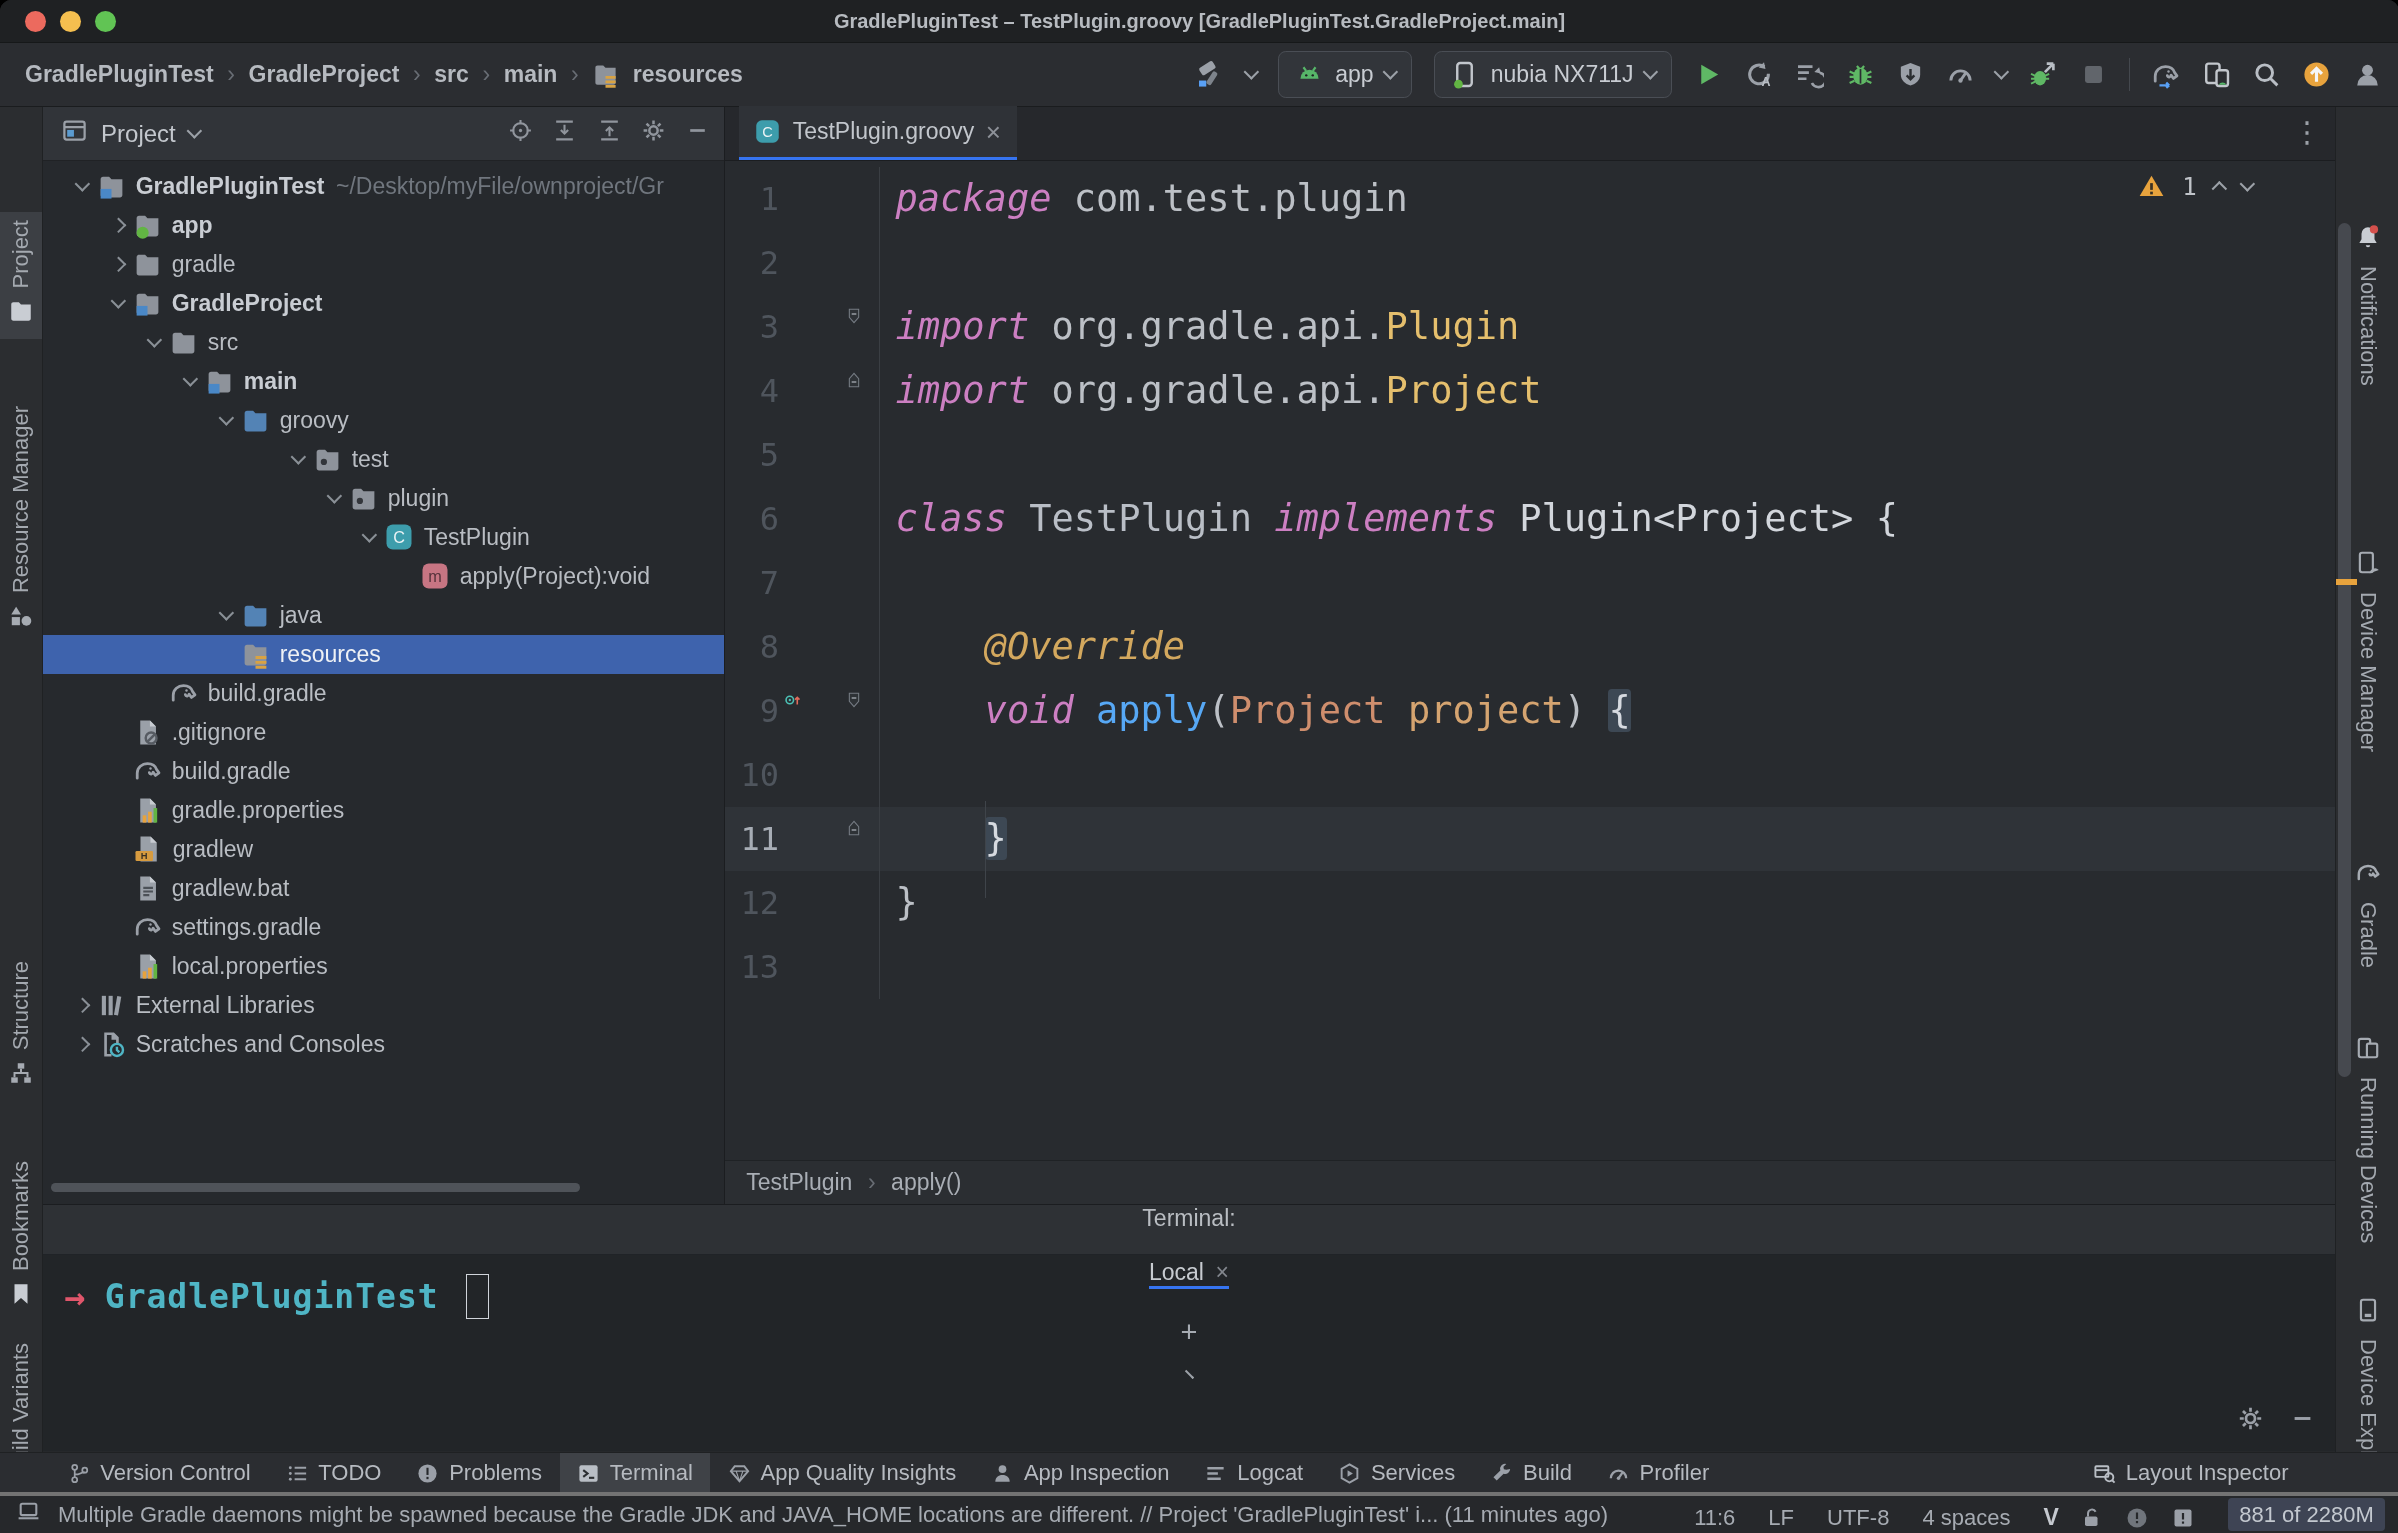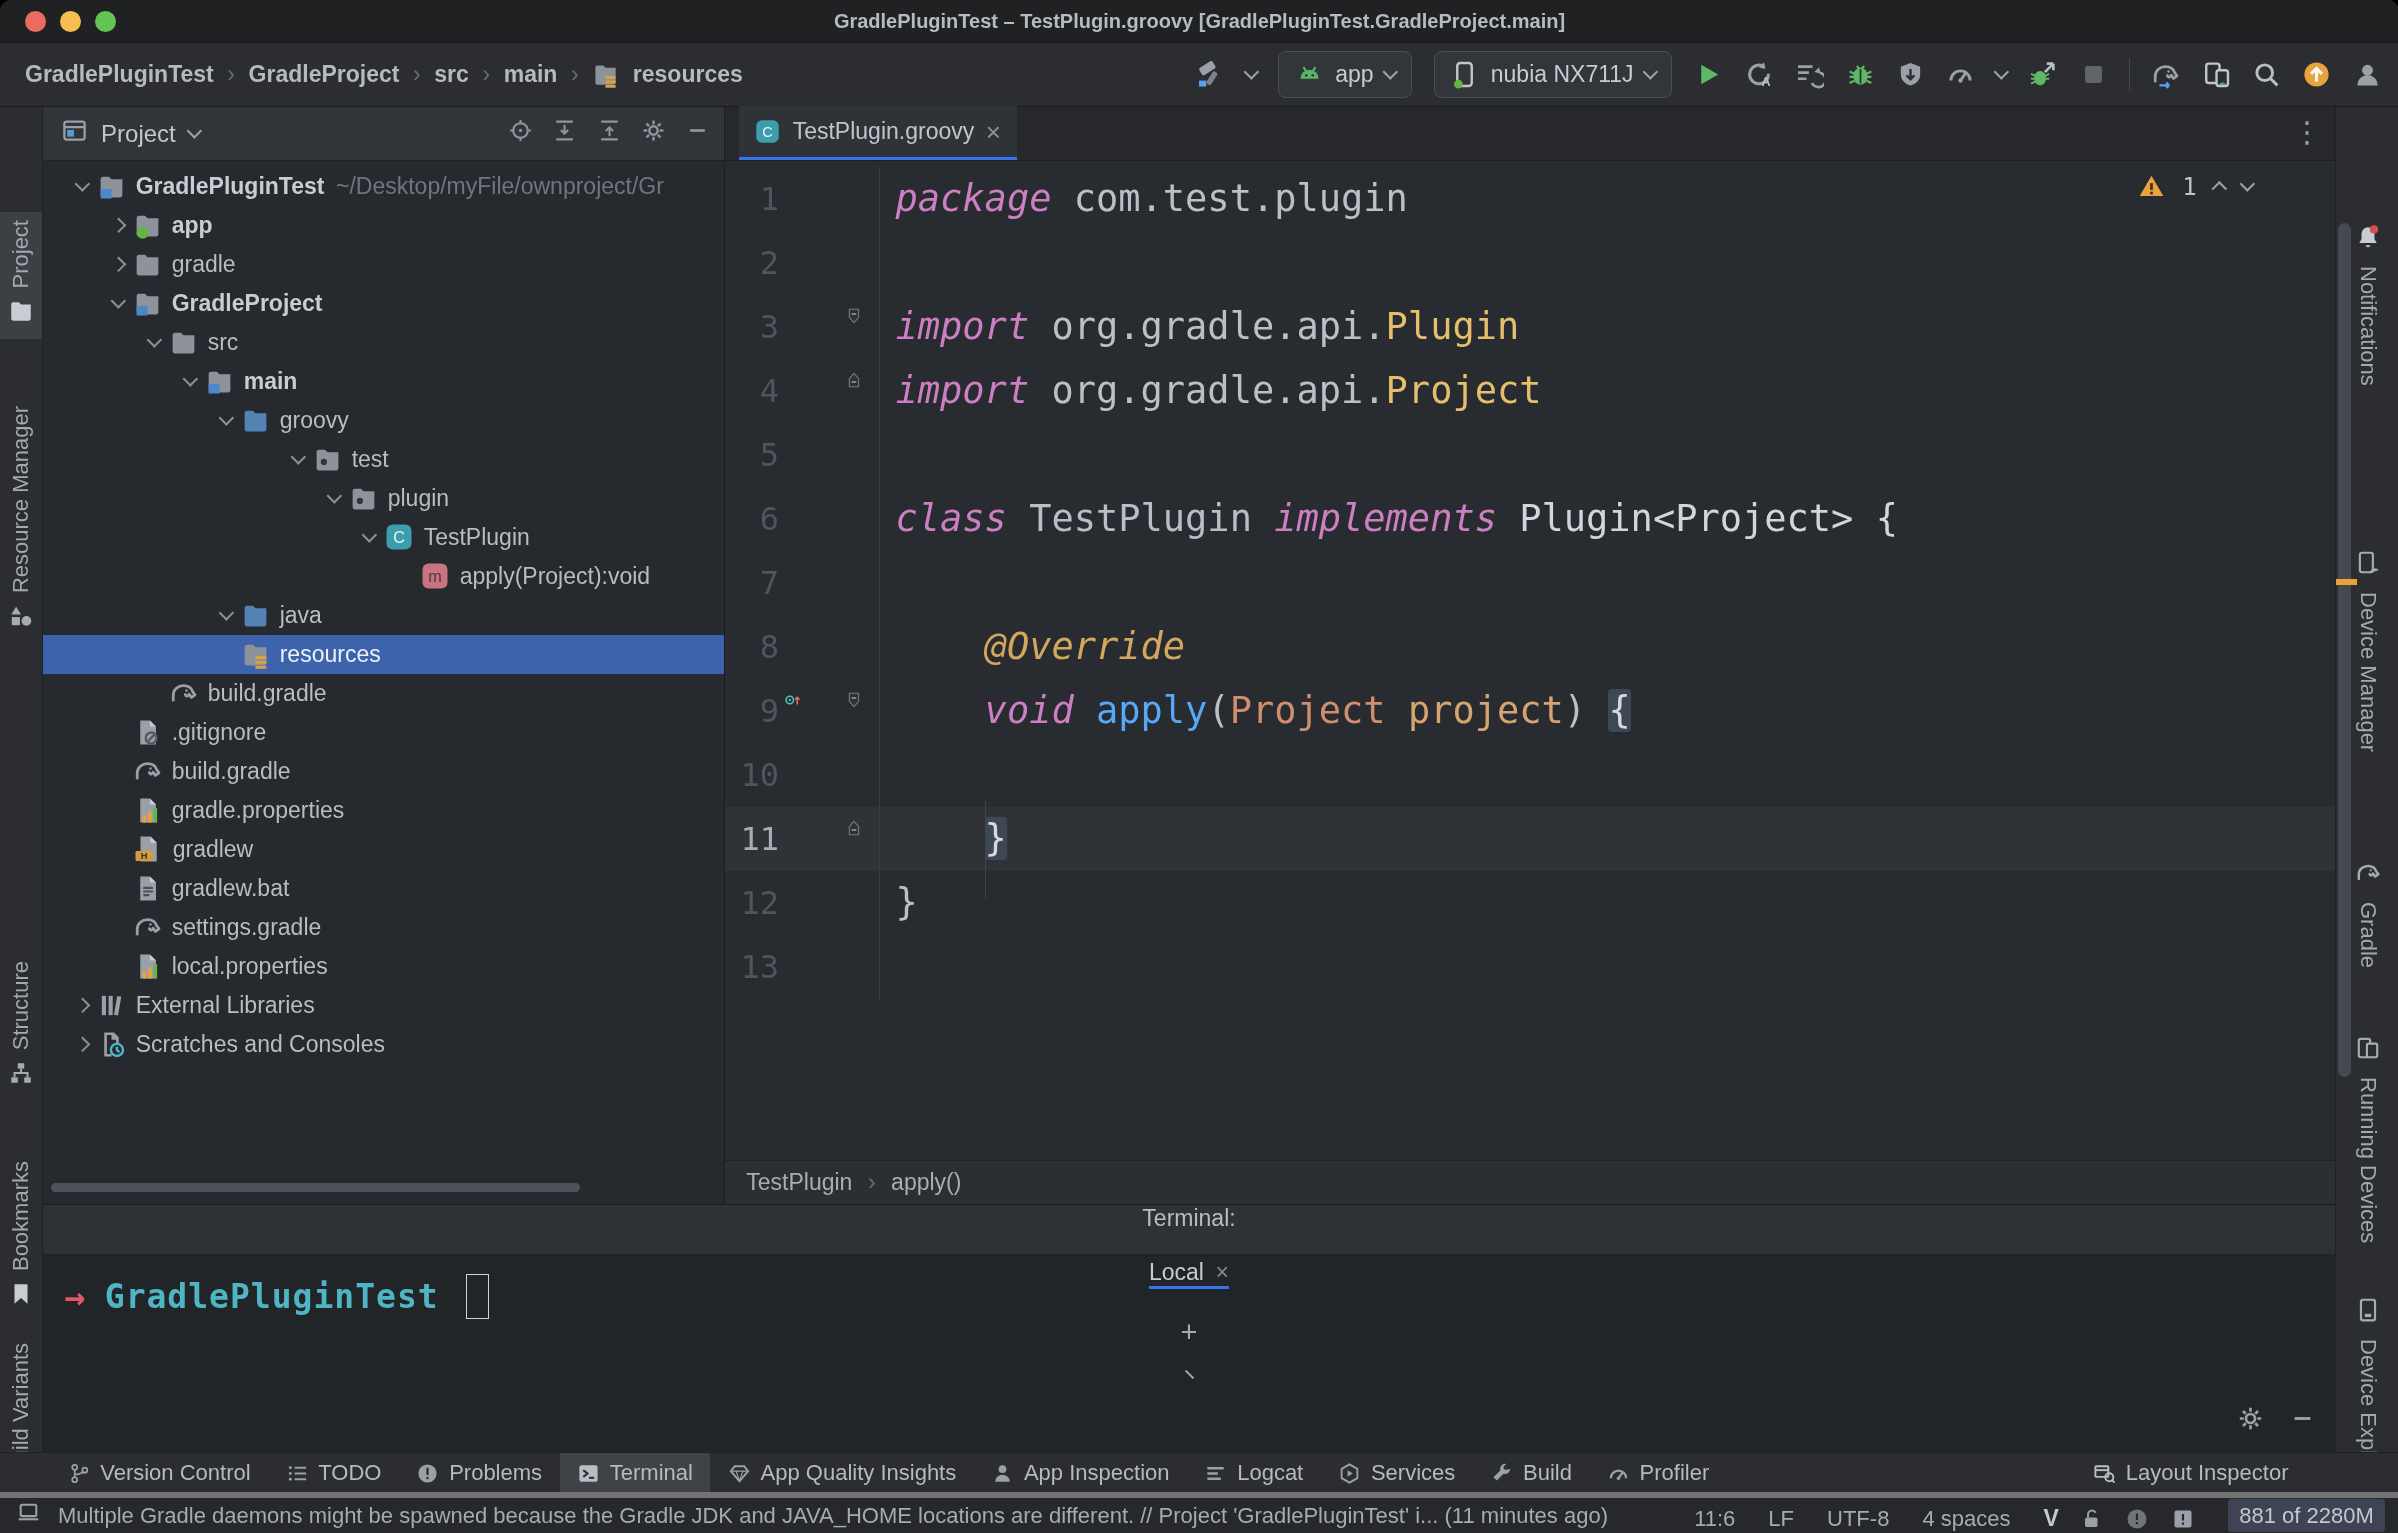--- a/index.html
+++ b/index.html
@@ -114,21 +114,21 @@
 
   
   .bottombar{position:absolute;left:0;top:1452px;width:100%;height:41px;background:#2b2d31;border-top:1px solid #1f2123;
              display:flex;align-items:center;font-size:22px;color:#b6bac0;}
   .bb-left{display:flex;align-items:center;height:100%;padding-left:50px;}
   .bb-item{display:flex;align-items:center;gap:9.7px;height:100%;padding:0 17.5px;white-space:nowrap;}
   .bb-item.active{background:#3f4247;}
   .bb-item .ticon{font-size:23px;display:inline-flex;}
   .bb-right{margin-left:auto;display:flex;align-items:center;height:100%;padding-right:93px;}
 
-  .statusbar{position:absolute;left:0;top:1492px;width:100%;height:41px;background:#26282b;border-top:6px solid #737373;
+  .statusbar{position:absolute;left:0;top:1492px;width:100%;height:41px;background:#26282b;border-top:4px solid #737373;
              display:flex;align-items:center;font-size:22px;color:#a6abb2;}
   .sb-left{display:flex;align-items:center;gap:17.5px;padding-left:15.5px;min-width:0;flex:1;}
   .sb-left .ticon{font-size:25px;flex:none;}
   .sb-msg{white-space:nowrap;overflow:hidden;text-overflow:ellipsis;}
   .sb-right{display:flex;align-items:flex-end;gap:33px;padding-right:13.6px;flex:none;}
   .sb-right .ticon{font-size:24px;display:inline-flex;}
   .vglyph{font-weight:700;color:#c5c9cf;font-size:23px;}
   .memory{position:relative;padding:3.9px 11.6px;border-radius:3.9px;background:rgba(125,145,190,.28);color:#c3c8cf;}
 </style>
 </head>

